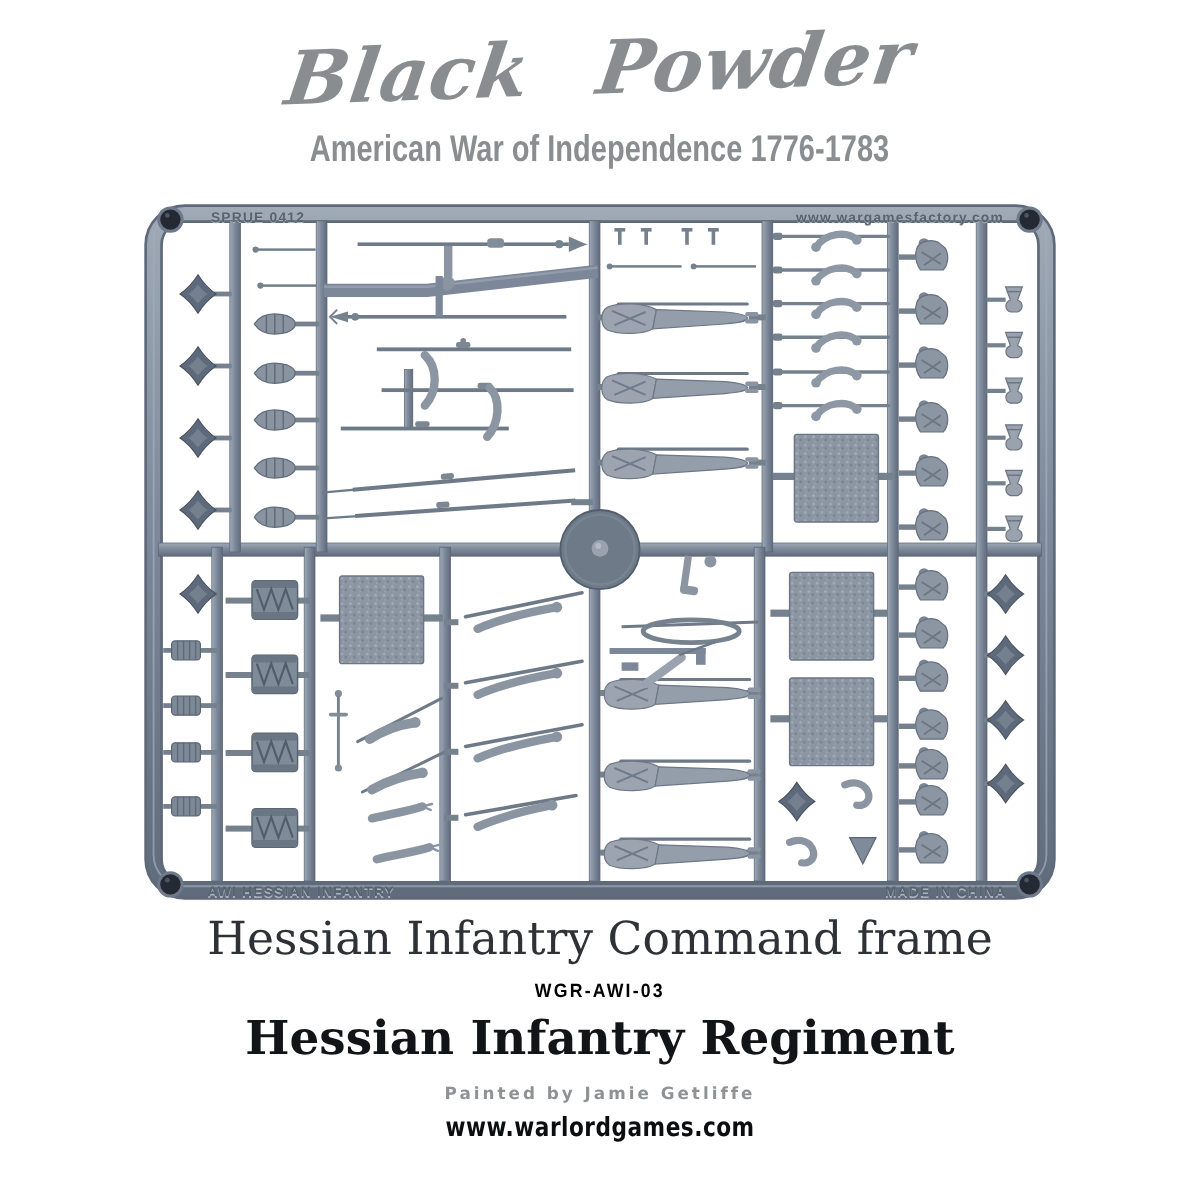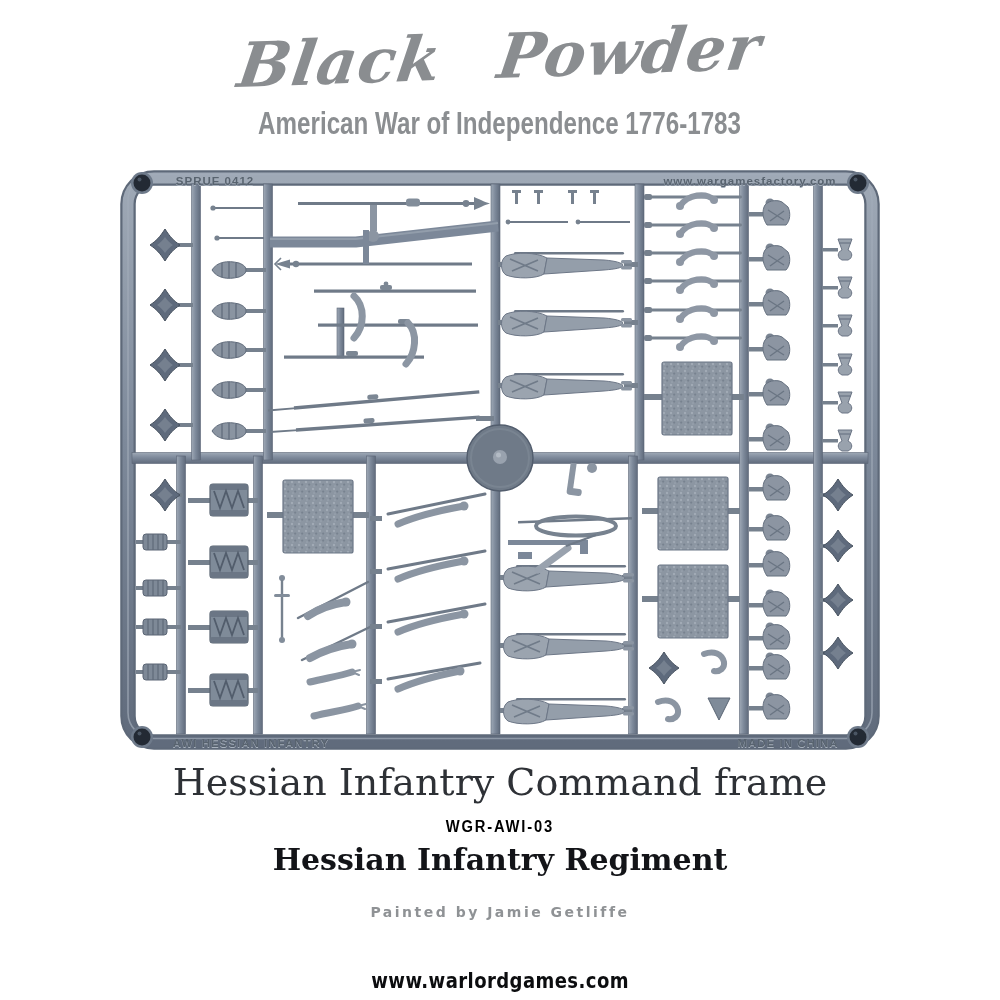--- a/index.html
+++ b/index.html
@@ -14,24 +14,24 @@
     transform:skewX(-10deg) rotate(-2deg);letter-spacing:1px;}
   .subtitle{top:106px;color:#8b8e91;text-align:center;}
   .subtitle span{display:inline-block;font-size:31px;font-weight:bold;letter-spacing:0px;
     transform:scaleX(0.78);transform-origin:center;}
   
   .sprue{position:absolute;left:118px;top:168px;width:764px;height:584px;}
   
   .caption{top:760px;color:#2e3136;font-family:"DejaVu Serif",serif;font-size:38px;}
   .code{top:800px;color:#000000;margin-top:18px;}
   .code span{display:inline-block;font-size:16px;font-weight:bold;letter-spacing:2px;transform:scaleX(0.92);}
-  .title{top:842px;color:#131418;font-family:"DejaVu Serif",serif;font-weight:bold;font-size:30px;}
+  .title{top:842px;color:#131418;font-family:"DejaVu Serif",serif;font-weight:bold;font-size:39px;}
   .credit{top:903px;color:#8f9295;}
   .credit span{display:inline-block;font-size:14px;font-weight:bold;letter-spacing:2.5px;font-family:"DejaVu Sans",sans-serif;}
-  .site{top:928px;color:#0c0d0f;margin-top:40px;}
+  .site{top:928px;color:#0c0d0f;}
   .site span{display:inline-block;font-size:22px;font-weight:bold;letter-spacing:0.5px;
     font-family:"DejaVu Sans",sans-serif;transform:scaleX(0.82);}
   svg text{font-family:"Liberation Sans",sans-serif;font-weight:bold;}
 </style>
 </head>
 <body>
 
 <div class="abs brand"><span>Black Powder</span></div>
 <div class="abs subtitle"><span>American War of Independence 1776-1783</span></div>
 

